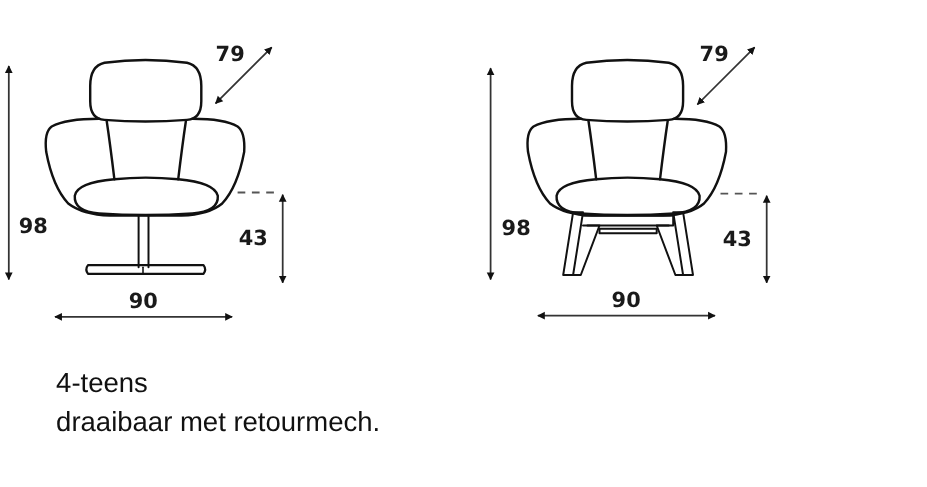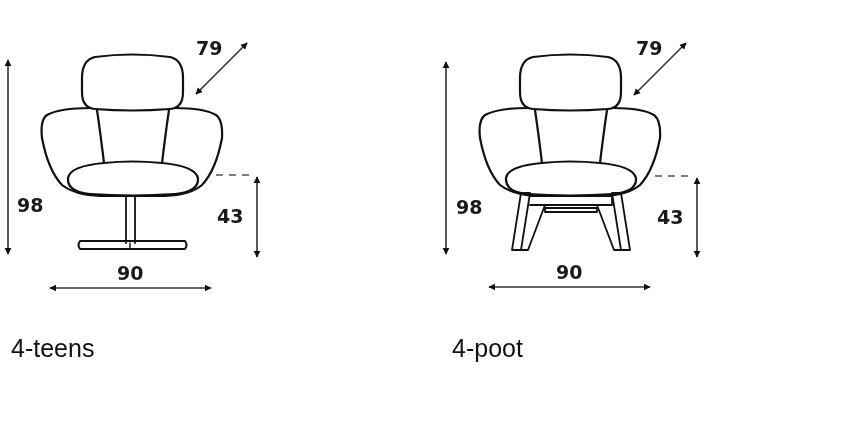--- a/index.html
+++ b/index.html
@@ -2,21 +2,21 @@
 <html><head>
 <meta charset="utf-8">
 <style>
   html, body { margin:0; padding:0; background:#ffffff; }
   body { width:843px; height:443px; position:relative; overflow:hidden; font-family:"Liberation Sans", sans-serif; }
   svg.diagram { position:absolute; left:0; top:0; }
   .dim { font-family:"DejaVu Sans", sans-serif; font-weight:bold; font-size:19px; fill:#1a1a1a; }
   .caption { position:absolute; font-family:"Liberation Sans", sans-serif; font-size:25px; color:#111; line-height:36px; white-space:nowrap; }
   #cap-left { left:11px; top:330px; }
   #cap-right { left:452px; top:330px; }
-  .caption div { height:36px; }
+  .caption div { height:36px;margin-left:40px; }
 </style>
 </head>
 <body>
 
 <svg class="diagram" width="843" height="443" viewBox="0 0 843 443" xmlns="http://www.w3.org/2000/svg">
   <defs>
     <marker id="ah" viewBox="0 0 10 10" refX="9" refY="5" markerWidth="7" markerHeight="9" orient="auto-start-reverse" markerUnits="userSpaceOnUse">
       <path d="M0,0 L10,5 L0,10 z" fill="#111"></path>
     </marker>
   </defs>
@@ -75,16 +75,16 @@
     <line x1="489" y1="287" x2="650" y2="287" marker-start="url(#ah)" marker-end="url(#ah)"></line>
   </g>
   <text class="dim" x="456" y="214">98</text>
   <text class="dim" x="636" y="55">79</text>
   <text class="dim" x="657" y="224">43</text>
   <text class="dim" x="556" y="279">90</text>
 </svg>
 
 <div class="caption" id="cap-left">
   <div>4-teens</div>
+  <div>draaibaar met retourmech.</div>
 </div>
 <div class="caption" id="cap-right">
-  <div>4-poot</div>
 </div>
 
 </body></html>

